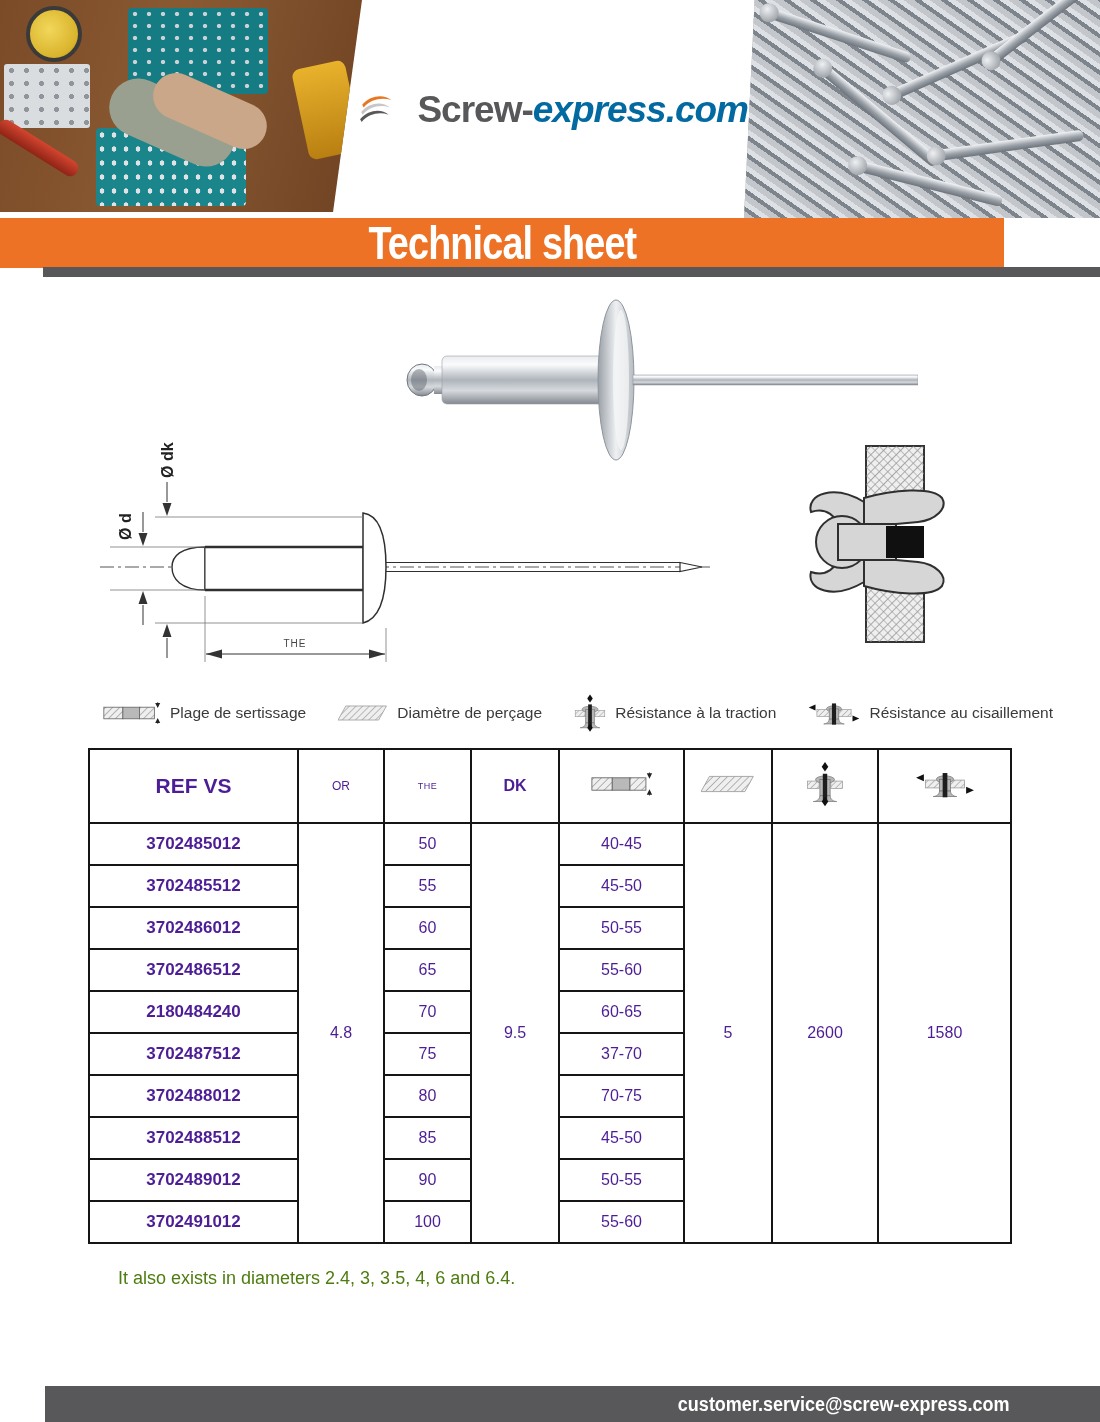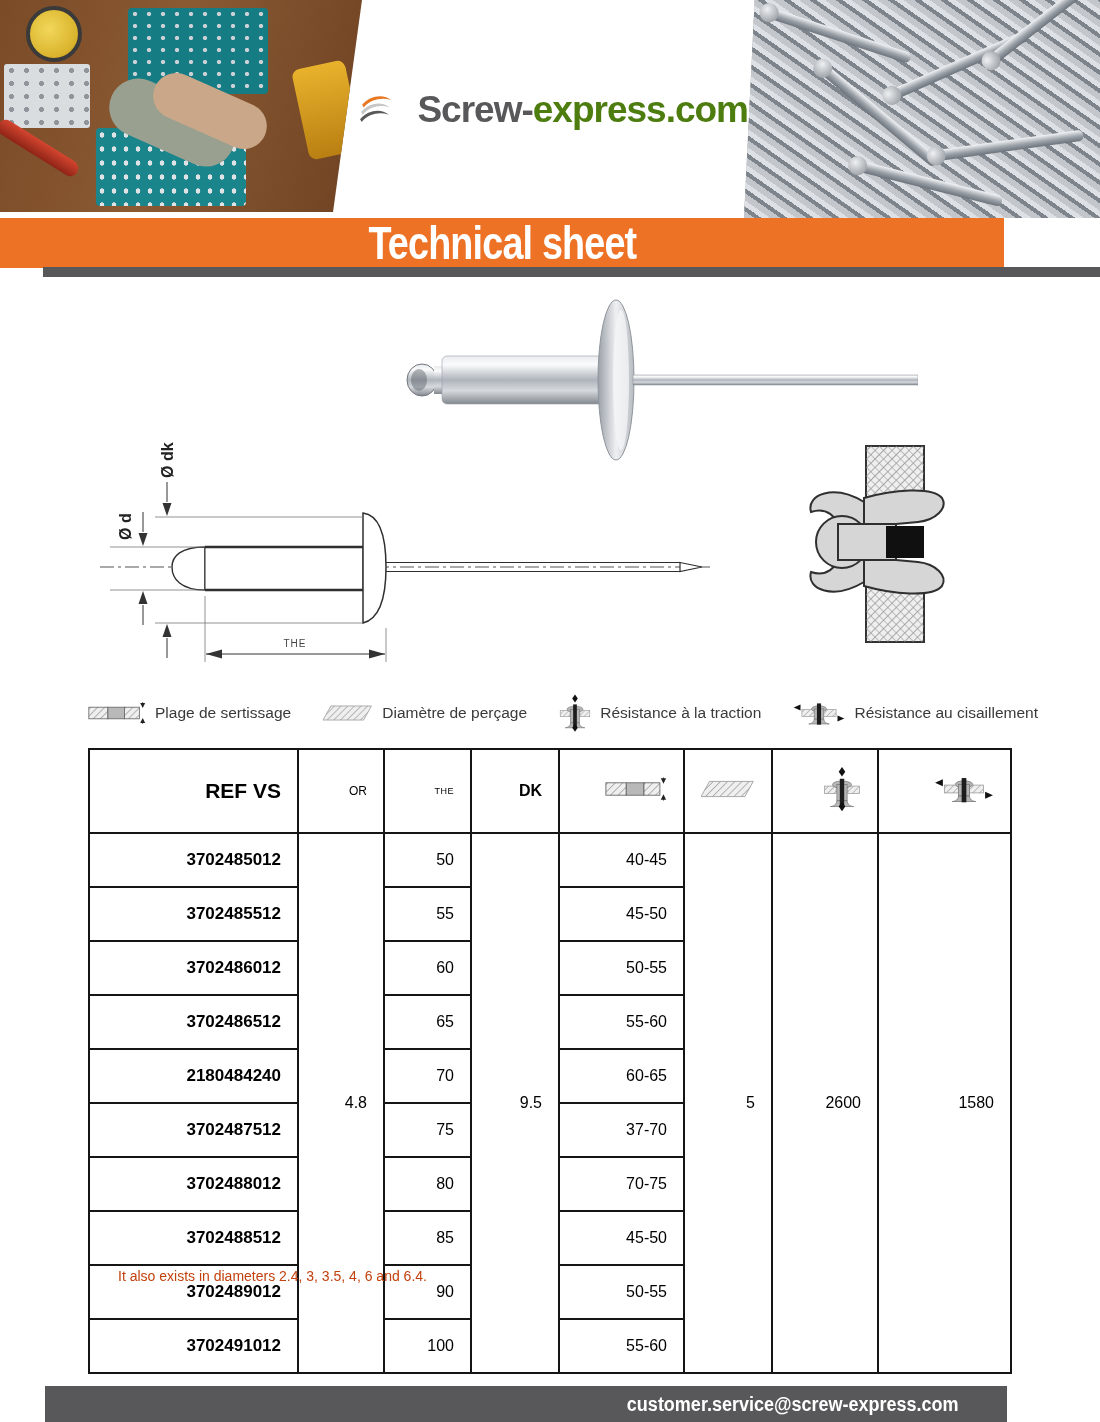--- a/index.html
+++ b/index.html
@@ -32,58 +32,58 @@
     clip-path:polygon(3% 0,100% 0,100% 100%,0 100%);}
   .photo-right .screw{position:absolute;width:150px;height:11px;border-radius:5px;
     background:linear-gradient(#f2f4f6,#9aa0a7 55%,#6d737a);}
   .photo-right .screw:after{content:"";position:absolute;left:-8px;top:-4px;width:19px;height:19px;border-radius:50%;
     background:radial-gradient(circle at 35% 35%,#eef0f2,#868c93);}
 
   
   .logo{position:absolute;left:358px;top:68px;width:390px;height:84px;display:flex;align-items:center;}
   .logo-text{font-size:37px;font-weight:bold;letter-spacing:-1px;white-space:nowrap;}
   .logo-text .b1{color:#58585a;margin-left:23px;}
-  .logo-text .b2{color:#4d7c0f;margin-top:44px;}
+  .logo-text .b2{color:#0369a1;font-style:italic;margin-top:44px;}
 
   
   .banner{position:absolute;left:0;top:218px;width:1004px;height:50px;background:#ed7225;
     display:flex;align-items:center;justify-content:center;}
   .banner-title{color:#fff;font-size:46px;font-weight:bold;letter-spacing:-1px;
     transform:scaleX(.82);transform-origin:center;}
   .gray-bar-top{position:absolute;left:43px;top:267px;width:1057px;height:10px;background:#58585a;}
-  .footer-bar{position:absolute;left:45px;top:1386px;width:962px;height:36px;background:#58585a;
-    display:flex;align-items:center;justify-content:flex-end;padding-right:48px;box-sizing:border-box;text-align:center;}
+  .footer-bar{position:absolute;left:45px;top:1386px;width:1055px;height:36px;background:#58585a;
+    display:flex;align-items:center;justify-content:flex-end;padding-right:90px;box-sizing:border-box;text-align:center;}
   .footer-email{color:#fff;font-size:20px;font-weight:bold;transform:scaleX(.9);transform-origin:right;}
 
   
   .photo-rivet{position:absolute;left:388px;top:292px;}
   .tech-drawing{position:absolute;left:95px;top:420px;}
   .cross-section{position:absolute;left:798px;top:442px;}
   svg text{font-family:"Liberation Sans",sans-serif;}
 
   
-  .legend{position:absolute;left:88px;top:690px;width:950px;height:46px;
+  .legend{position:absolute;left:103px;top:690px;width:950px;height:46px;
     display:flex;justify-content:space-between;}
   .legend-item{display:flex;align-items:center;gap:9px;font-size:15.5px;color:#3a3a3a;}
 
   
   .spec-table{position:absolute;left:88px;top:748px;border-collapse:collapse;table-layout:fixed;width:922px;}
-  .spec-table td,.spec-table th{border:2px solid #151515;text-align:right;vertical-align:middle;
-    padding:16px;color:#000000;background:#fff;}
+  .spec-table td,.spec-table th{border:2px solid #151515;text-align:center;vertical-align:middle;
+    padding:4px;color:#4c1d95;background:#fff;}
   .spec-table thead tr{height:74px;}
   .spec-table tbody tr{height:42px;}
   .h-ref{font-size:21px;font-weight:bold;}
   .h-or{font-size:12px;font-weight:normal;color:#333;}
   .h-the{font-size:9px;font-weight:normal;color:#333;letter-spacing:.5px;}
   .h-dk{font-size:16px;font-weight:bold;}
   .cell-ref{font-size:17px;font-weight:bold;border-radius:20px;}
   .cell-val{font-size:16px;font-weight:normal;}
 
   
-  .note{position:absolute;left:118px;top:1268px;font-size:14px;color:#c2410c;}
+  .note{position:absolute;left:118px;top:1268px;font-size:18px;color:#4d7c0f;}
 </style>
 </head>
 <body>
 
 <div class="page">
 
   <svg width="0" height="0" style="position:absolute" aria-hidden="true">
     <defs>
       <pattern id="hatch" width="6" height="6" patternUnits="userSpaceOnUse" patternTransform="rotate(45)">
         <rect width="6" height="6" fill="#efefef"></rect>

